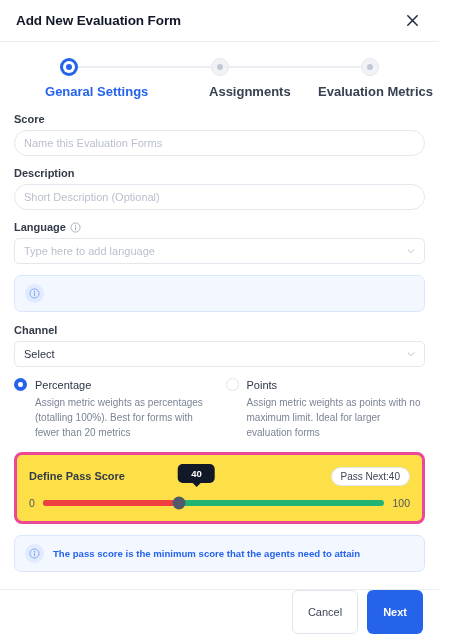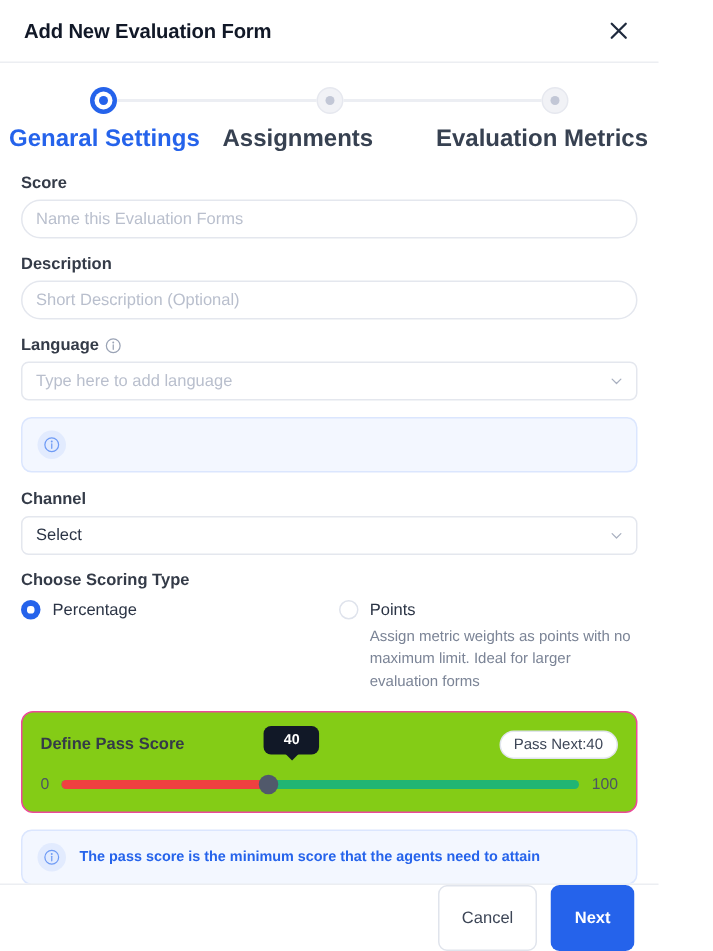--- a/index.html
+++ b/index.html
@@ -87,22 +87,22 @@
     height: 1.5px;
     background: #eceef3;
   }
   .stepper-labels {
     display: flex;
     margin-top: 6px;
     padding: 0 6px;
   }
   .step-label {
     flex: 1 1 0;
-    text-align: left;
-    font-size: 16px;
+    text-align: right;
+    font-size: 13px;
     font-weight: bold;
     color: #374151;
   }
   .step-label.active { color: #2563eb; }
 
   
   .body {
     flex: 1 1 auto;
     padding: 8px 14px 0 14px;
     overflow: hidden;
@@ -224,23 +224,23 @@
   }
   .radio-desc {
     font-size: 10px;
     line-height: 1.5;
     color: #7b8496;
     padding-left: 21px;
   }
 
   
   .score-card {
-    border: 1px solid #ec4899;
+    border: 3px solid #ec4899;
     border-radius: 8px;
-    background: #84cc16;
+    background: #fde047;
     padding: 10px 12px 12px 12px;
     margin-bottom: 11px;
   }
   .score-top {
     display: flex;
     align-items: center;
     justify-content: space-between;
     height: 22px;
     position: relative;
   }
@@ -437,29 +437,29 @@
           <span class="val">Select</span>
         </div>
         <span class="chev">
           <svg width="10" height="10" viewBox="0 0 12 12" fill="none">
             <path d="M2.5 4.5 L6 8 L9.5 4.5" stroke="#a9b0c0" stroke-width="1" stroke-linecap="round" stroke-linejoin="round"></path>
           </svg>
         </span>
       </div>
     </div>
 
-    <div class="section-title">Choose Scoring Type</div>
     <div class="radio-grid">
       <div class="radio-col">
         <div class="radio-head">
           <span class="radio on">
               <span class="inner"></span>
             </span>
           <span class="radio-title">Percentage</span>
         </div>
+        <div class="radio-desc">Assign metric weights as percentages (totalling 100%). Best for forms with fewer than 20 metrics</div>
       </div>
       <div class="radio-col">
         <div class="radio-head">
           <span class="radio off"></span>
           <span class="radio-title">Points</span>
         </div>
         <div class="radio-desc">Assign metric weights as points with no maximum limit. Ideal for larger evaluation forms</div>
       </div>
     </div>
 

